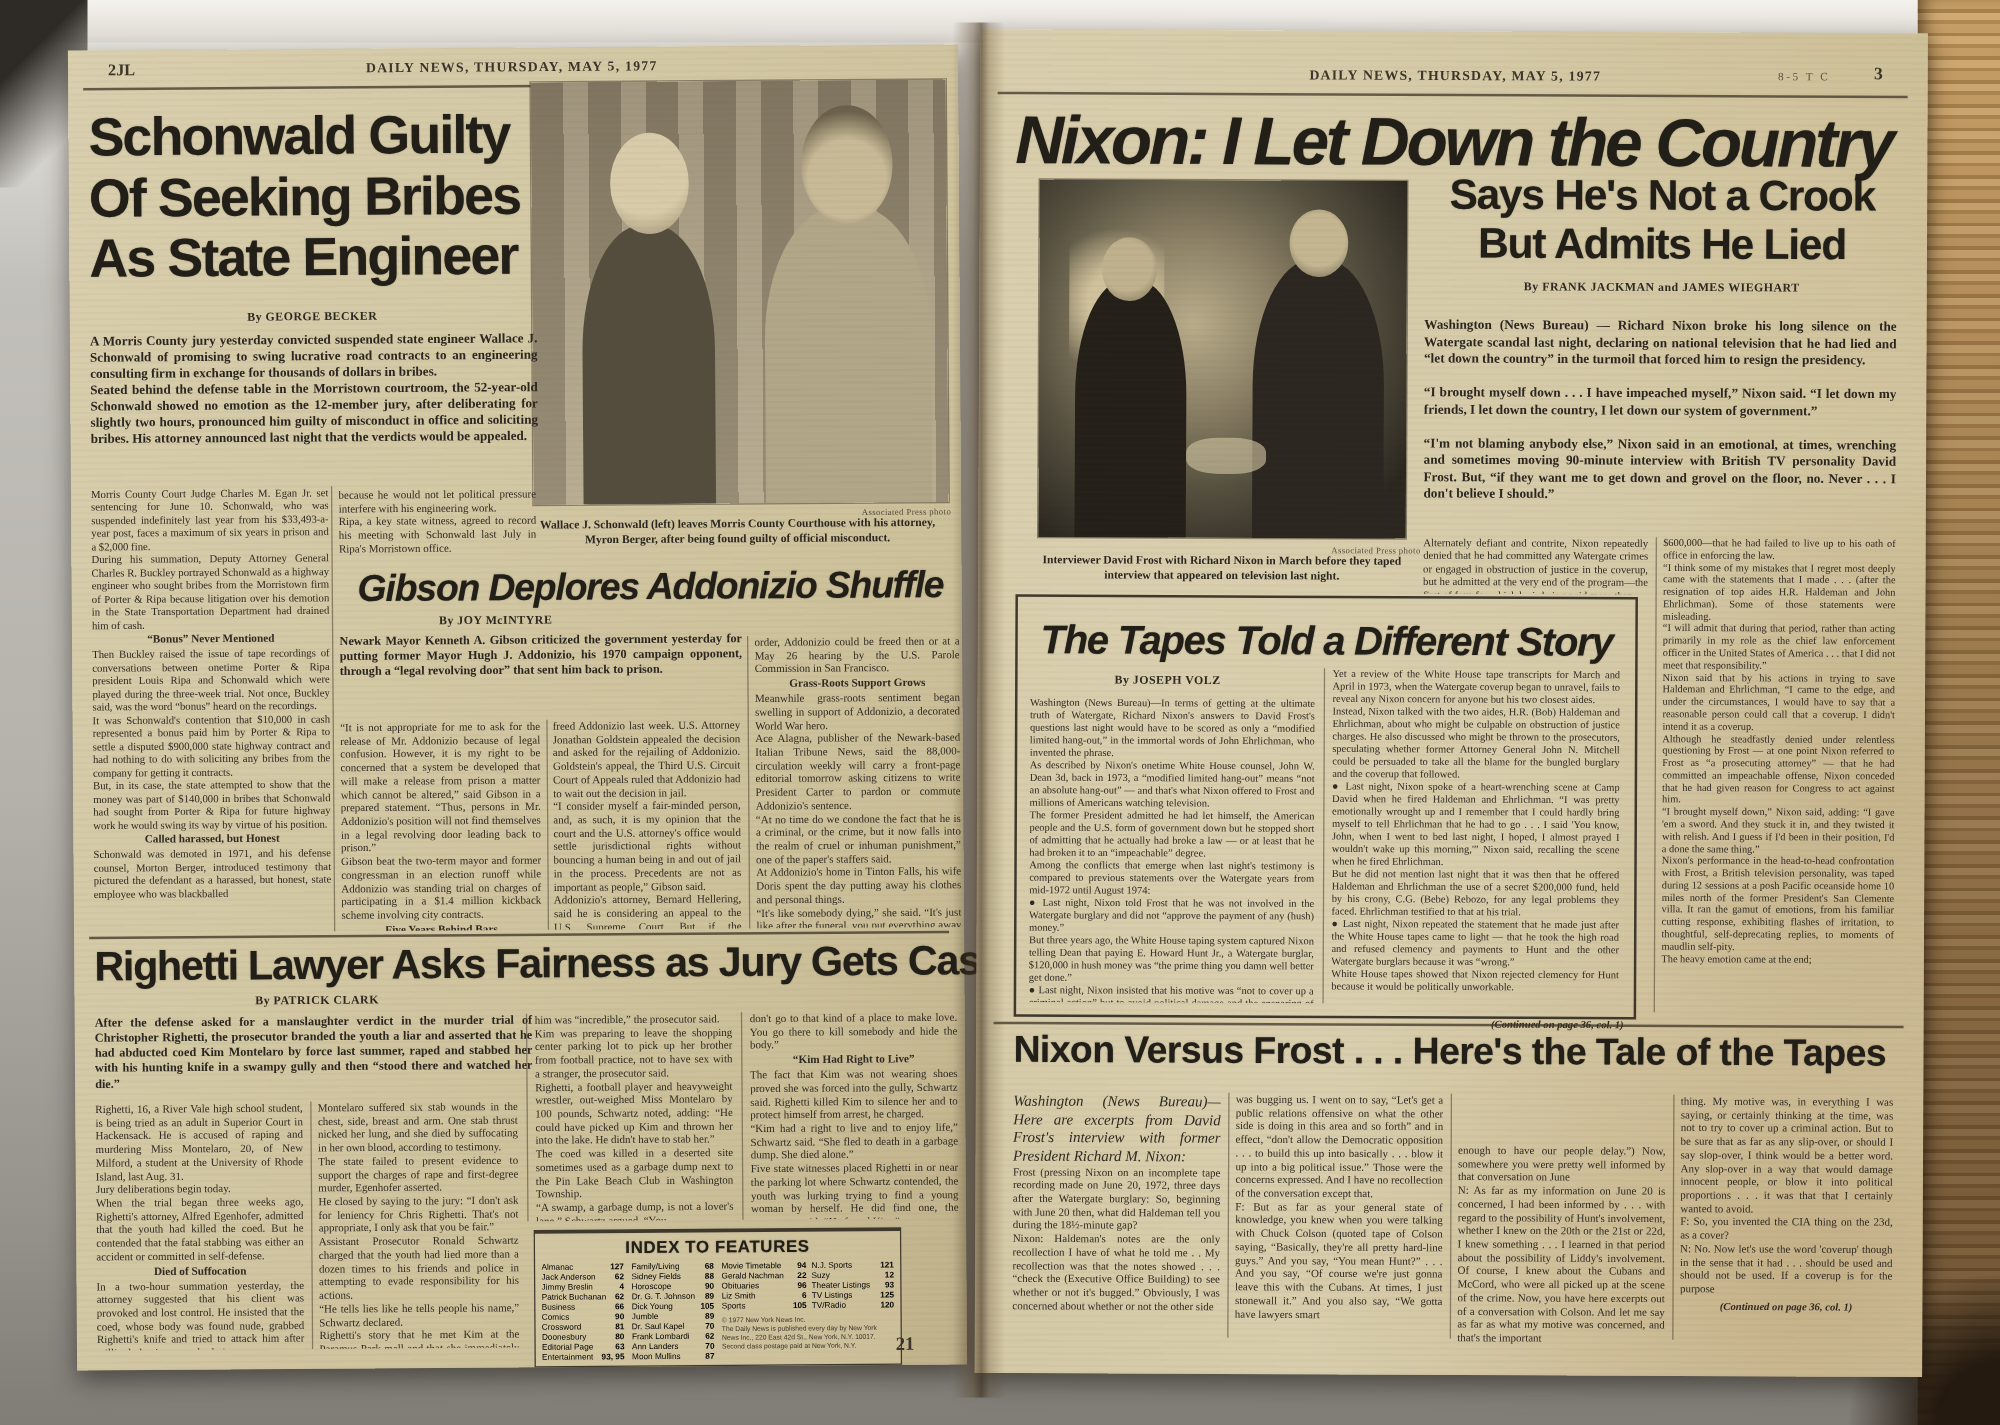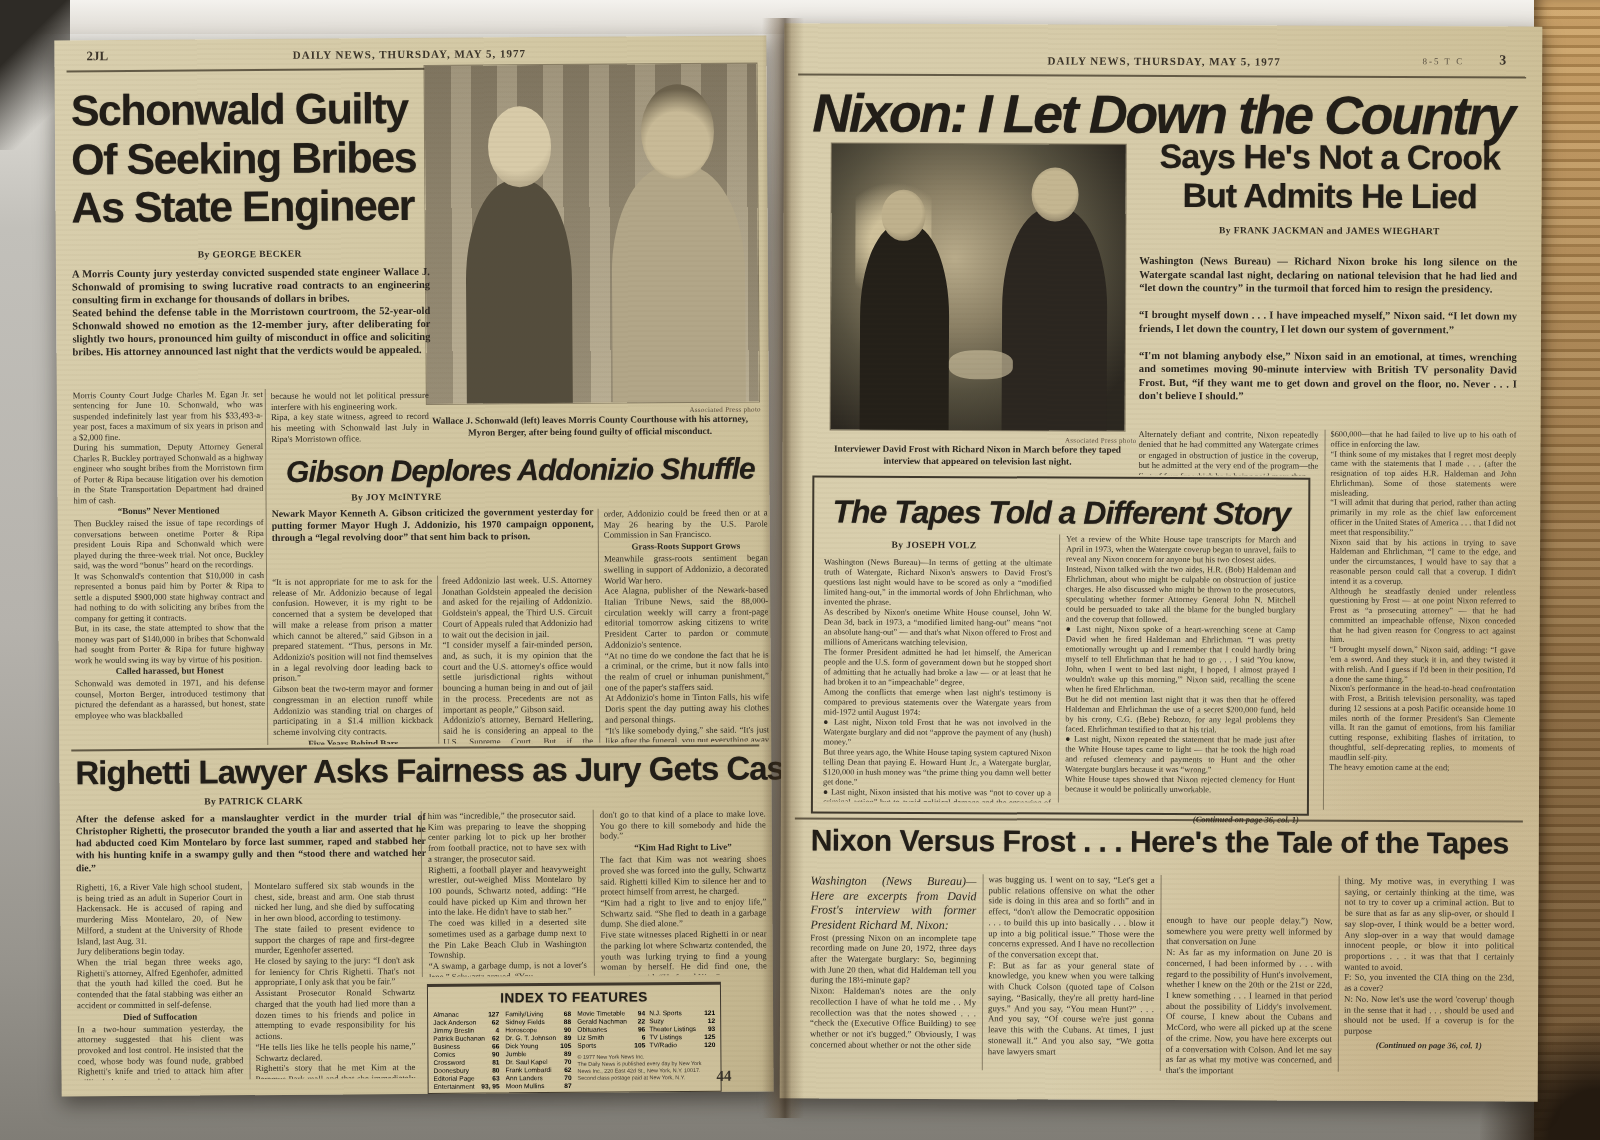--- a/index.html
+++ b/index.html
@@ -289,21 +289,21 @@
           </div>
         <div class="ixrow">
             <span class="ixname">TV/Radio</span>
             <span class="ixpage">120</span>
           </div>
       </div>
       <div class="abs cp" style="left:149px;top:68px;width:138px;font-size:5.4px;line-height:1.3;font-family:'Liberation Sans','DejaVu Sans',sans-serif;color:#3a332a;text-align:left;">© 1977 New York News Inc.
 The Daily News is published every day by New York News Inc., 220 East 42d St., New York, N.Y. 10017.
 Second class postage paid at New York, N.Y.</div>
     </div>
-    <div class="abs" style="left:655px;top:1032px;font-size:15px;font-weight:bold;color:#3a342b;">44</div>
+    <div class="abs" style="left:655px;top:1032px;font-size:15px;font-weight:bold;color:#3a342b;">21</div>
   </div>
 
   <div class="page page-right">
     <div class="grain"></div>
 
     <div class="abs mast" style="left:150px;top:30px;width:460px;">DAILY NEWS, THURSDAY, MAY 5, 1977</div>
     <div class="abs" style="right:78px;top:30px;font-size:9px;color:#5a5142;letter-spacing:2px;">8-5   T C</div>
     <div class="abs" style="right:36px;top:26px;font-size:14px;font-weight:bold;color:#3a332a;">3</div>
     <div class="abs hr" style="left:14px;top:50px;width:728px;"></div>
 

